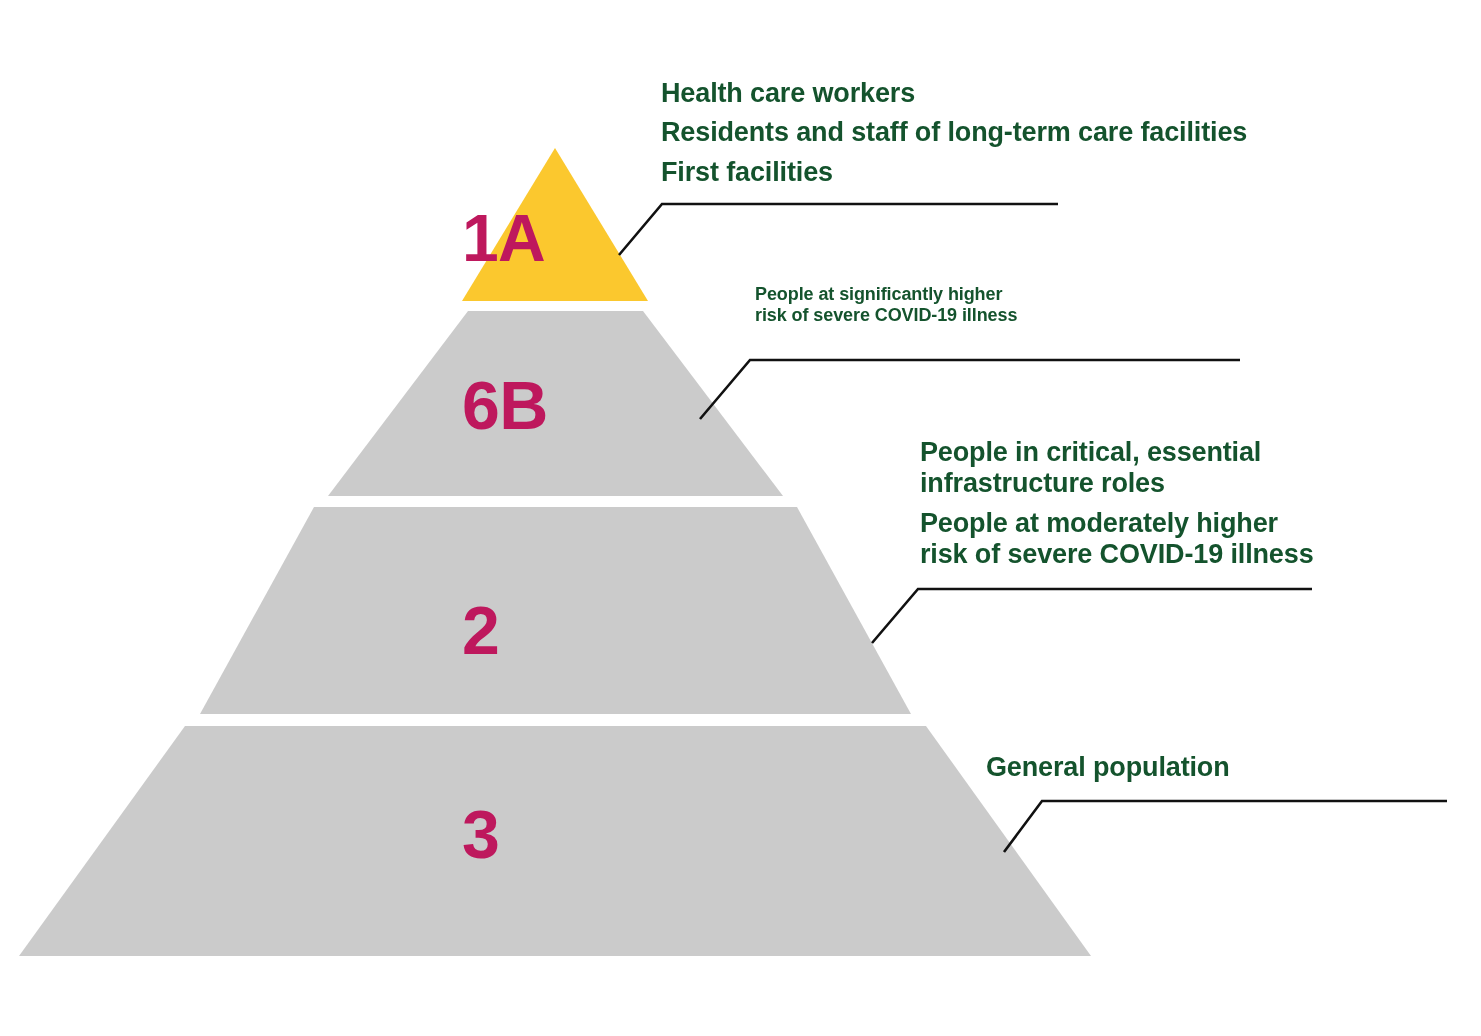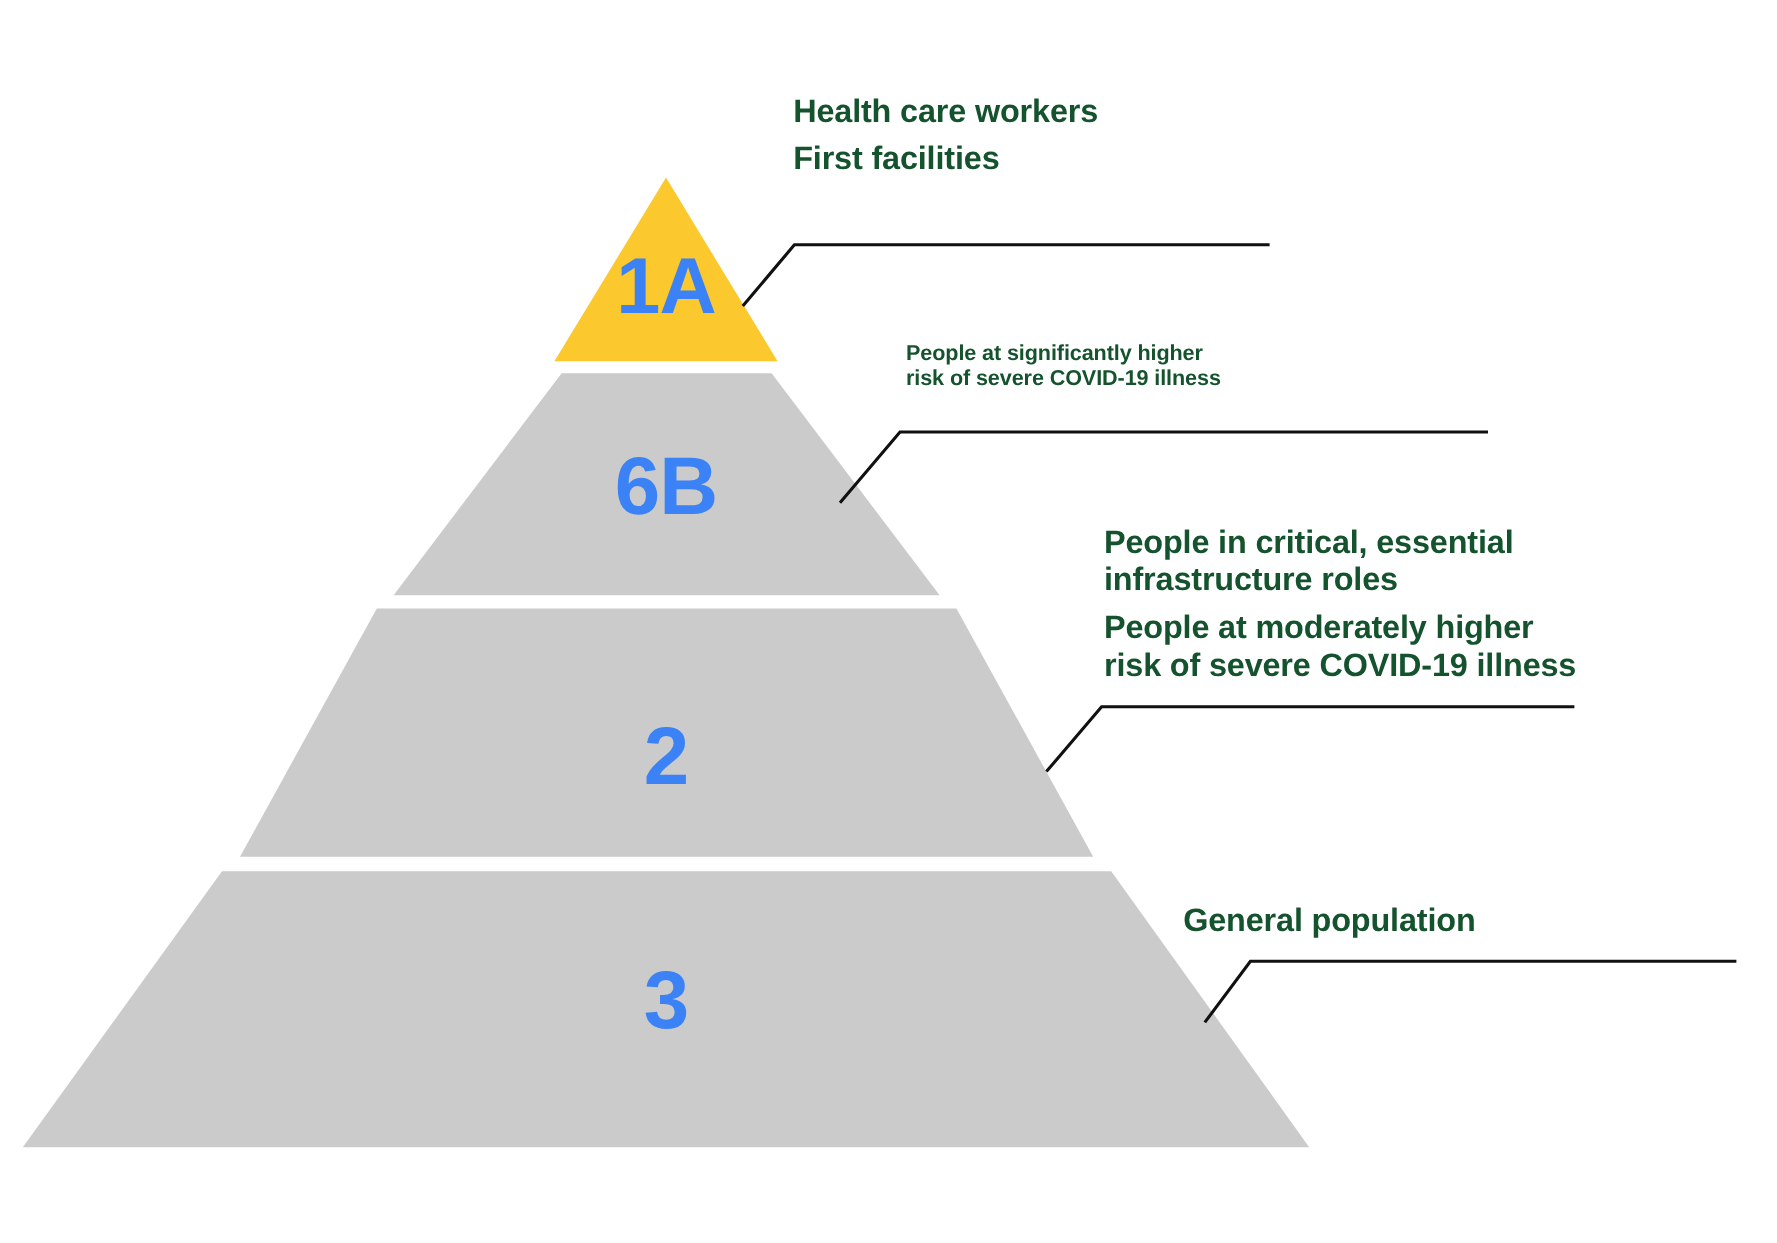--- a/index.html
+++ b/index.html
@@ -25,25 +25,24 @@
   #pyramid-svg {
     position: absolute;
     left: 0;
     top: 0;
     width: 1481px;
     height: 1036px;
   }
   .tier-label {
     position: absolute;
     font-weight: 800;
-    color: #3b82f6;
+    color: #be185d;
     letter-spacing: -0.01em;
     line-height: 1;
     white-space: nowrap;
-    text-align: center;
   }
   .callout {
     position: absolute;
     font-weight: 800;
     color: #14532d;
     line-height: 1.16;
     letter-spacing: -0.005em;
     white-space: nowrap;
   }
   .callout-line {
@@ -86,20 +85,23 @@
 
   <div class="tier-label" style="left:462px; top:596px; width:186px; font-size:68px;">2</div>
 
   <div class="tier-label" style="left:462px; top:800px; width:186px; font-size:68px;">3</div>
 
   <div class="cg" style="left:661px; top:78px;">
     <div class="callout callout-block" style="position:relative; font-size:27px;">
       <span class="callout-line">Health care workers</span>
     </div>
     <div class="callout callout-block" style="position:relative; font-size:27px;">
+      <span class="callout-line">Residents and staff of long-term care facilities</span>
+    </div>
+    <div class="callout callout-block" style="position:relative; font-size:27px;">
       <span class="callout-line">First facilities</span>
     </div>
   </div>
 
   <div class="cg" style="left:755px; top:284px;">
     <div class="callout callout-block" style="position:relative; font-size:18px;">
       <span class="callout-line">People at significantly higher</span>
       <span class="callout-line">risk of severe COVID-19 illness</span>
     </div>
   </div>

